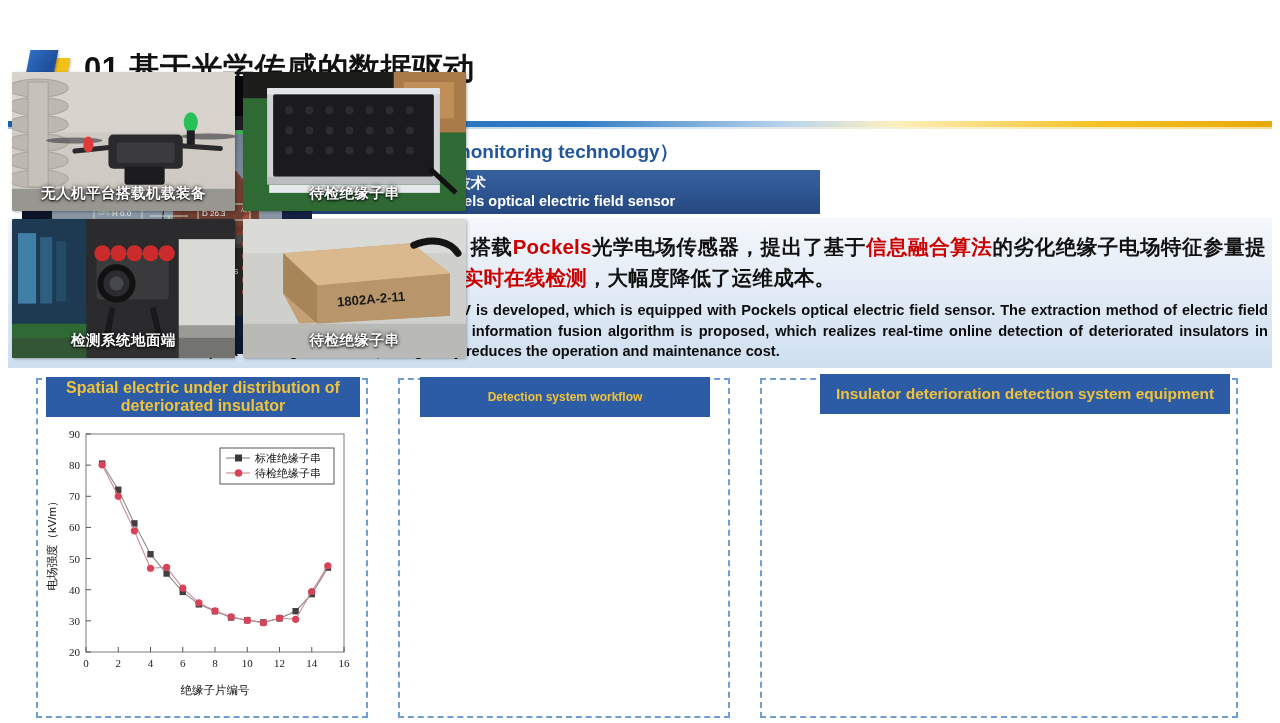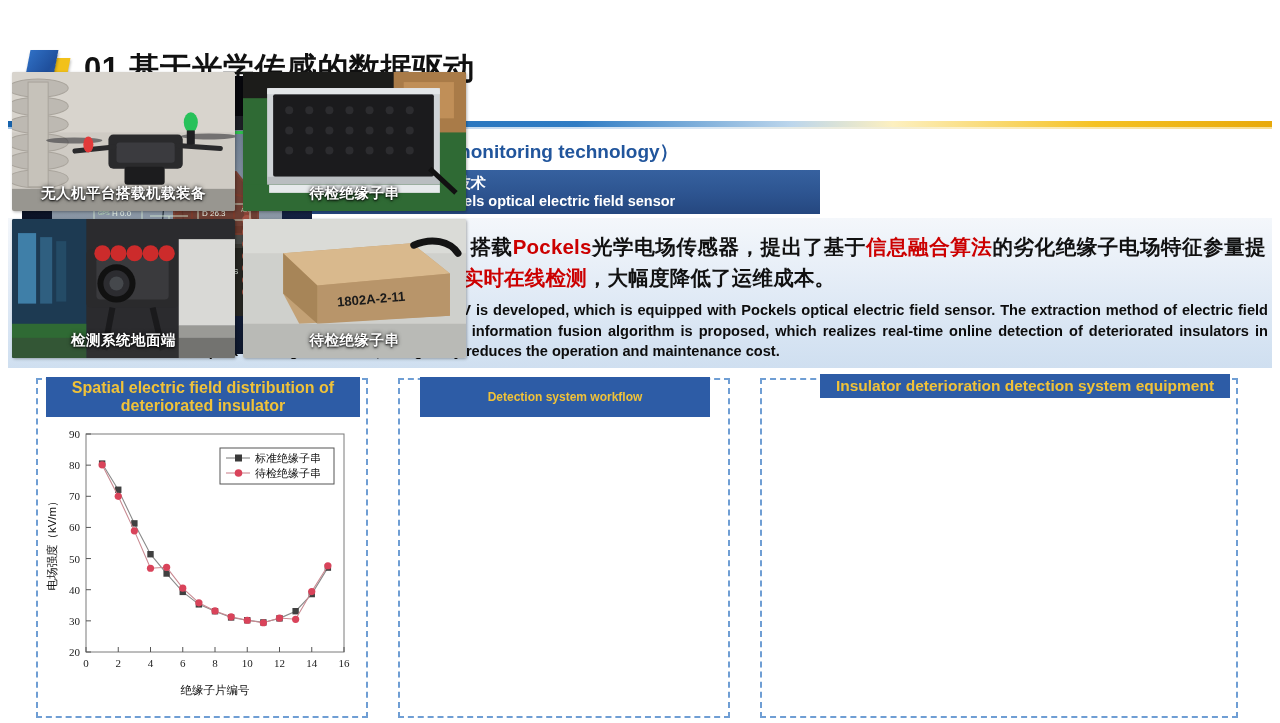--- a/index.html
+++ b/index.html
@@ -93,21 +93,21 @@
   
   #panel-flow { left: 398px; top: 350px; width: 332px; height: 340px; }
   #panel-flow-title { left: 420px; top: 349px; width: 290px; height: 40px; font-size: 12px; }
   .flow-img {
     position: absolute; left: 22px; top: 48px; width: 290px; height: 278px;
     background: #0a0a10; overflow: hidden;
   }
 
   
   #panel-equip { left: 760px; top: 350px; width: 478px; height: 340px; }
-  #panel-equip-title { left: 820px; top: 346px; width: 410px; height: 24px; font-size: 15.5px; }
+  #panel-equip-title { left: 820px; top: 346px; width: 410px; height: 40px; font-size: 15.5px; }
   .equip-grid {
     position: absolute; left: 12px; top: 44px; width: 454px; height: 286px;
     display: grid; grid-template-columns: 1fr 1fr; grid-template-rows: 1fr 1fr;
     gap: 8px;
   }
   .equip-cell {
     position: relative; overflow: hidden; border-radius: 2px;
     box-shadow: 1px 1px 3px rgba(0,0,0,0.3);
   }
   .equip-caption {
@@ -154,21 +154,21 @@
     <div class="ribbon-cn">研究内容一：基于Pockels光学电场传感器的绝缘子劣化检测技术</div>
     <div class="ribbon-en">Insulator deterioration detection technology based on Pockels optical electric field sensor</div>
   </div>
 
   <div class="body-panel">
     <div class="para-cn" id="para-cn"><span>研制了无人机载</span><span class="hl" style="color: rgb(204, 0, 0);">非接触式</span><span>绝缘子劣化检测系统，搭载</span><span class="hl" style="color: rgb(204, 0, 0);">Pockels</span><span>光学电场传感器，提出了基于</span><span class="hl" style="color: rgb(204, 0, 0);">信息融合算法</span><span>的劣化绝缘子电场特征参量提取方法，实现了</span><span class="hl" style="color: rgb(204, 0, 0);">复杂工况下架空线路劣化绝缘子实时在线检测</span><span>，大幅度降低了运维成本。</span></div>
     <div class="para-en">A non-contact insulator deterioration detection system for UAV is developed, which is equipped with Pockels optical electric field sensor. The extraction method of electric field characteristic parameters of deteriorated insulators based on information fusion algorithm is proposed, which realizes real-time online detection of deteriorated insulators in overhead lines under complex working conditions, and greatly reduces the operation and maintenance cost.</div>
   </div>
 
   <div class="panel" id="panel-chart"></div>
-  <div class="panel-title" id="panel-chart-title">Spatial electric field distribution of deteriorated insulator</div>
+  <div class="panel-title" id="panel-chart-title">Spatial electric under distribution of deteriorated insulator</div>
   <div class="chart-area" style="left:42px; top:394px; width:318px; height:290px;">
     <svg width="318" height="290" viewBox="0 0 318 290">
 
       <rect x="44" y="12" width="258" height="218" fill="#ffffff" stroke="#7a7a7a" stroke-width="1"></rect>
       <g id="chart-yticks">
           <line x1="44" x2="49" y1="230" y2="230" stroke="#555"></line>
           <text class="ax-lbl" x="38" y="234" text-anchor="end">20</text>
           <line x1="44" x2="49" y1="198.85714285714286" y2="198.85714285714286" stroke="#555"></line>
           <text class="ax-lbl" x="38" y="202.85714285714286" text-anchor="end">30</text>
           <line x1="44" x2="49" y1="167.71428571428572" y2="167.71428571428572" stroke="#555"></line>

